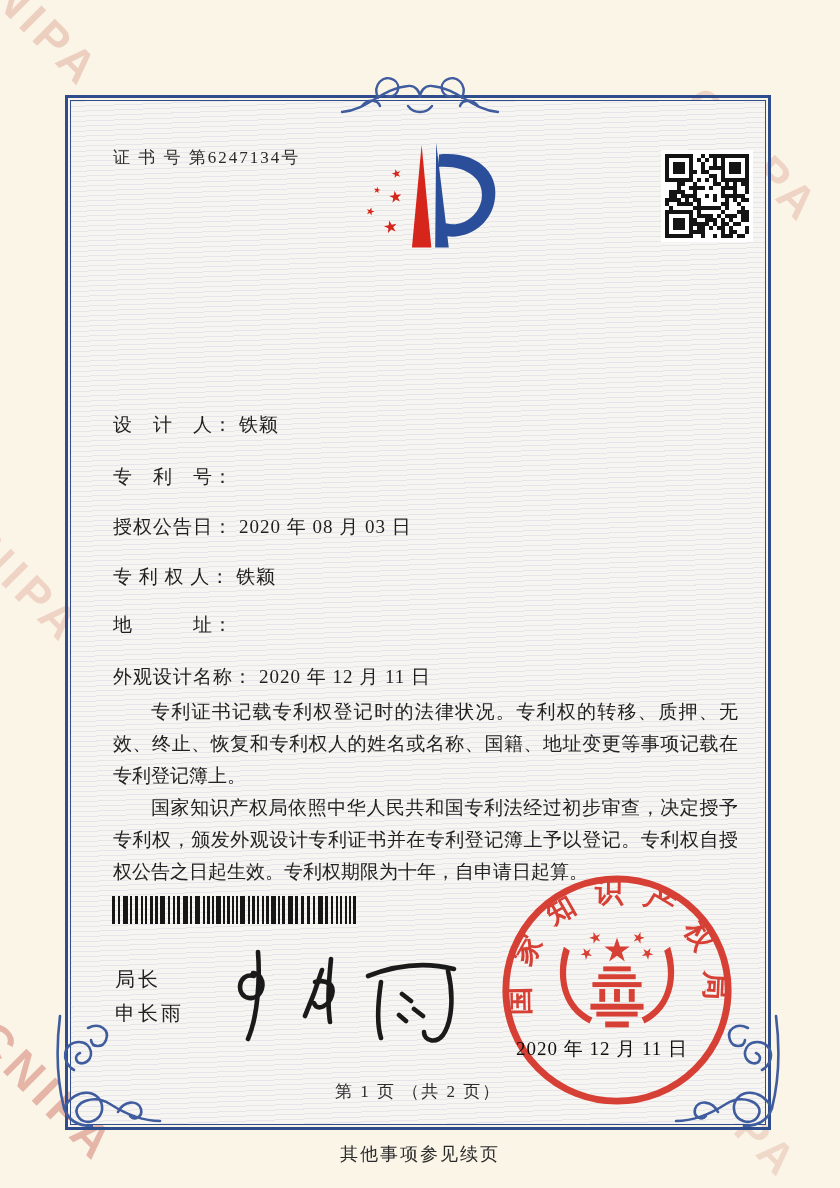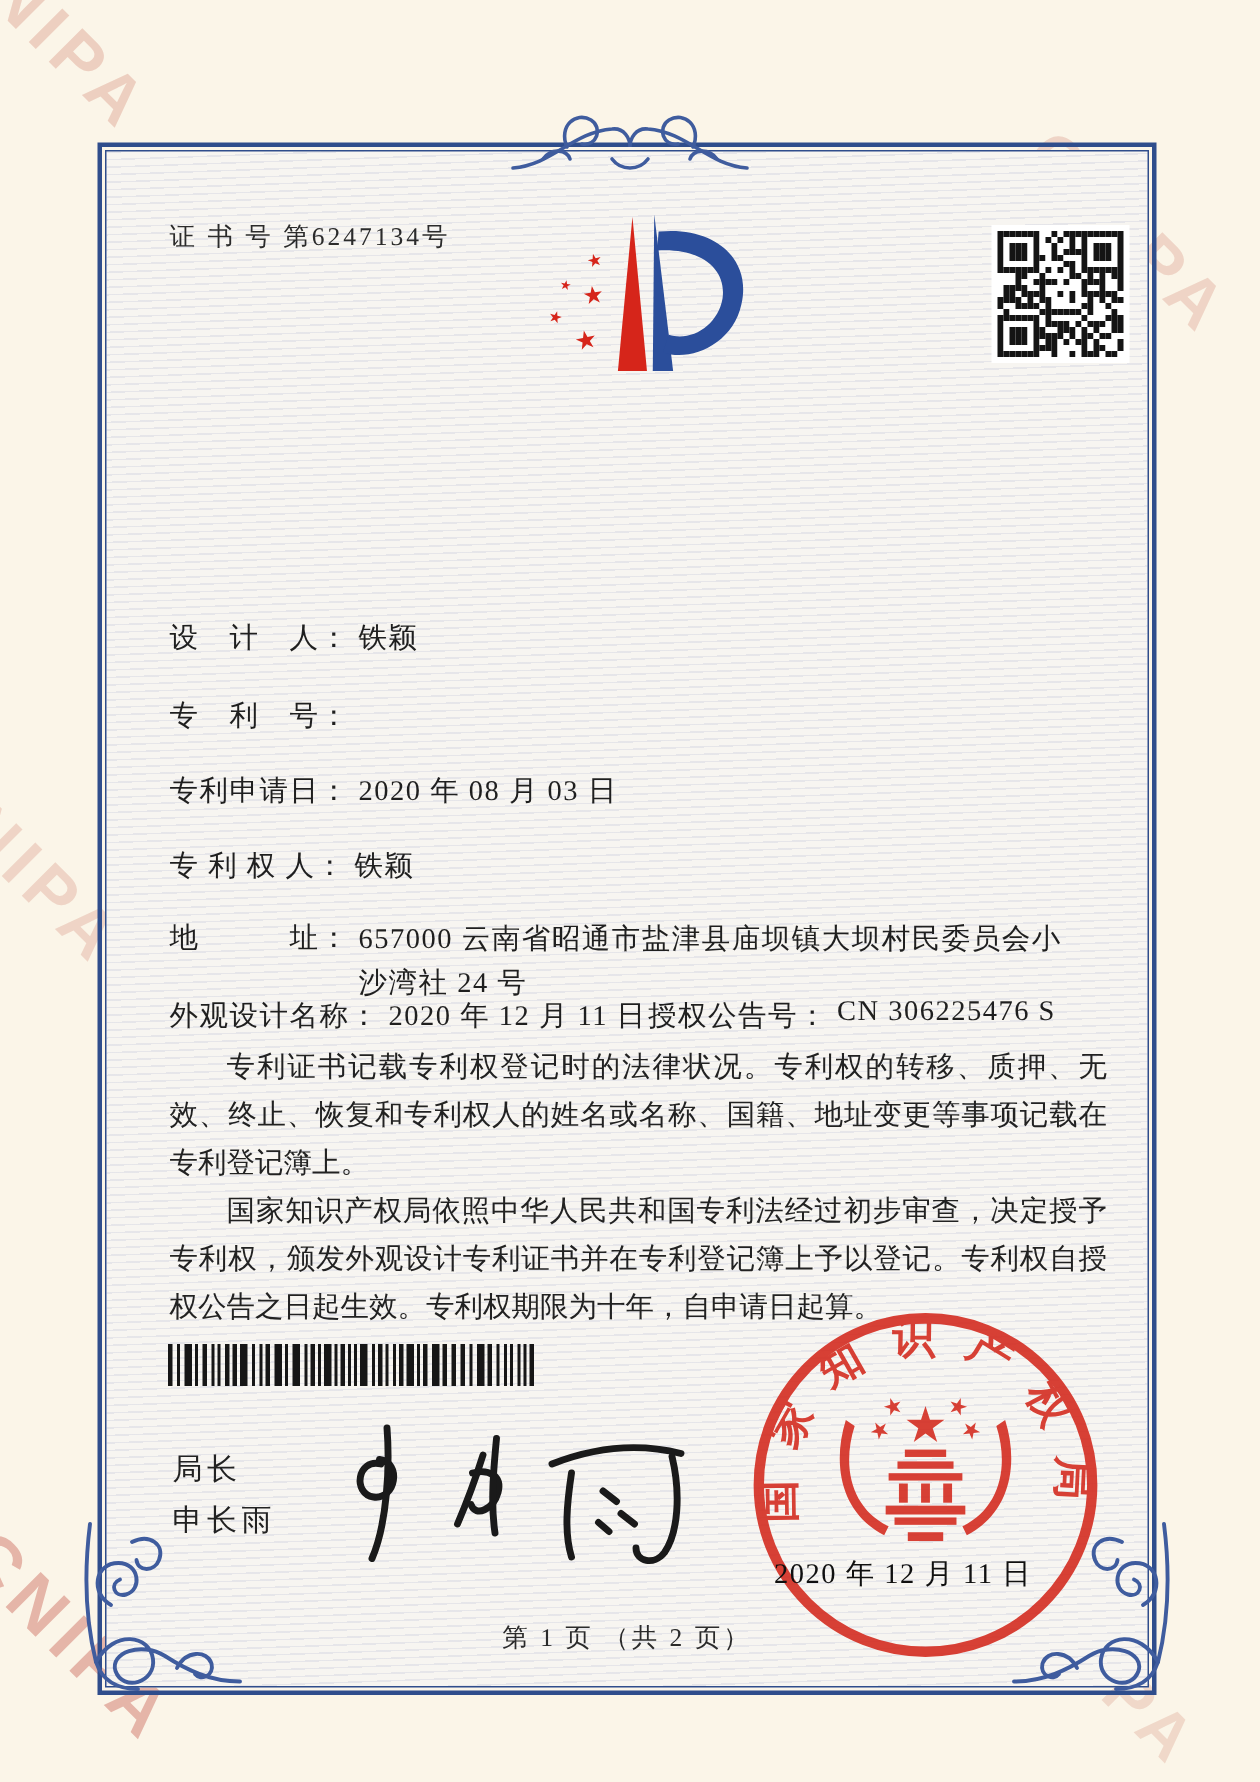--- a/index.html
+++ b/index.html
@@ -570,38 +570,33 @@
 
 
   <div class="row" style="top:412px">
     <span class="lbl">设　计　人：</span>
     <span class="val">铁颖</span>
   </div>
   <div class="row" style="top:464px">
     <span class="lbl">专　利　号：</span>
   </div>
   <div class="row" style="top:514px">
-    <span class="lbl">专利申请日：</span>
+    <span class="lbl">授权公告日：</span>
     <span class="val">2020 年 08 月 03 日</span>
   </div>
   <div class="row" style="top:564px">
     <span class="lbl">专 利 权 人：</span>
     <span class="val">铁颖</span>
   </div>
   <div class="row row-addr" style="top:612px">
     <span class="lbl">地　　　址：</span>
-    <span class="val">657000 云南省昭通市盐津县庙坝镇大坝村民委员会小沙湾社 24 号</span>
   </div>
   <div class="row" style="top:664px;width:625px">
     <span class="lbl">外观设计名称：</span>
     <span class="val">2020 年 12 月 11 日</span>
-    <span class="grant2">
-      <span class="lbl">授权公告号：</span>
-      <span class="val">CN 306225476 S</span>
-    </span>
   </div>
 
   <div class="paras">
     <p>专利证书记载专利权登记时的法律状况。专利权的转移、质押、无效、终止、恢复和专利权人的姓名或名称、国籍、地址变更等事项记载在专利登记簿上。</p>
     <p>国家知识产权局依照中华人民共和国专利法经过初步审查，决定授予专利权，颁发外观设计专利证书并在专利登记簿上予以登记。专利权自授权公告之日起生效。专利权期限为十年，自申请日起算。</p>
   </div>
 
   <div class="barcode">
       <div style="width: 3px; margin-right: 3px;"></div>
       <div style="width: 2px; margin-right: 3px;"></div>
@@ -688,14 +683,15 @@
       <rect x="95" y="136" width="54" height="6"></rect>
       <rect x="101" y="144" width="42" height="5"></rect>
       <path d="M68,78 C58,110 66,142 94,156 l3,-6 C72,138 65,110 74,82 Z"></path>
       <path d="M176,78 C186,110 178,142 150,156 l-3,-6 C172,138 179,110 170,82 Z"></path>
       <rect x="110" y="154" width="24" height="6"></rect>
     </g>
   </svg>
   <div class="seal-date">2020 年 12 月 11 日</div>
 
   <div class="page-footer">第 1 页 （共 2 页）</div>
+  <div class="cont-note">其他事项参见续页</div>
 
 </div>
 
 </body></html>

